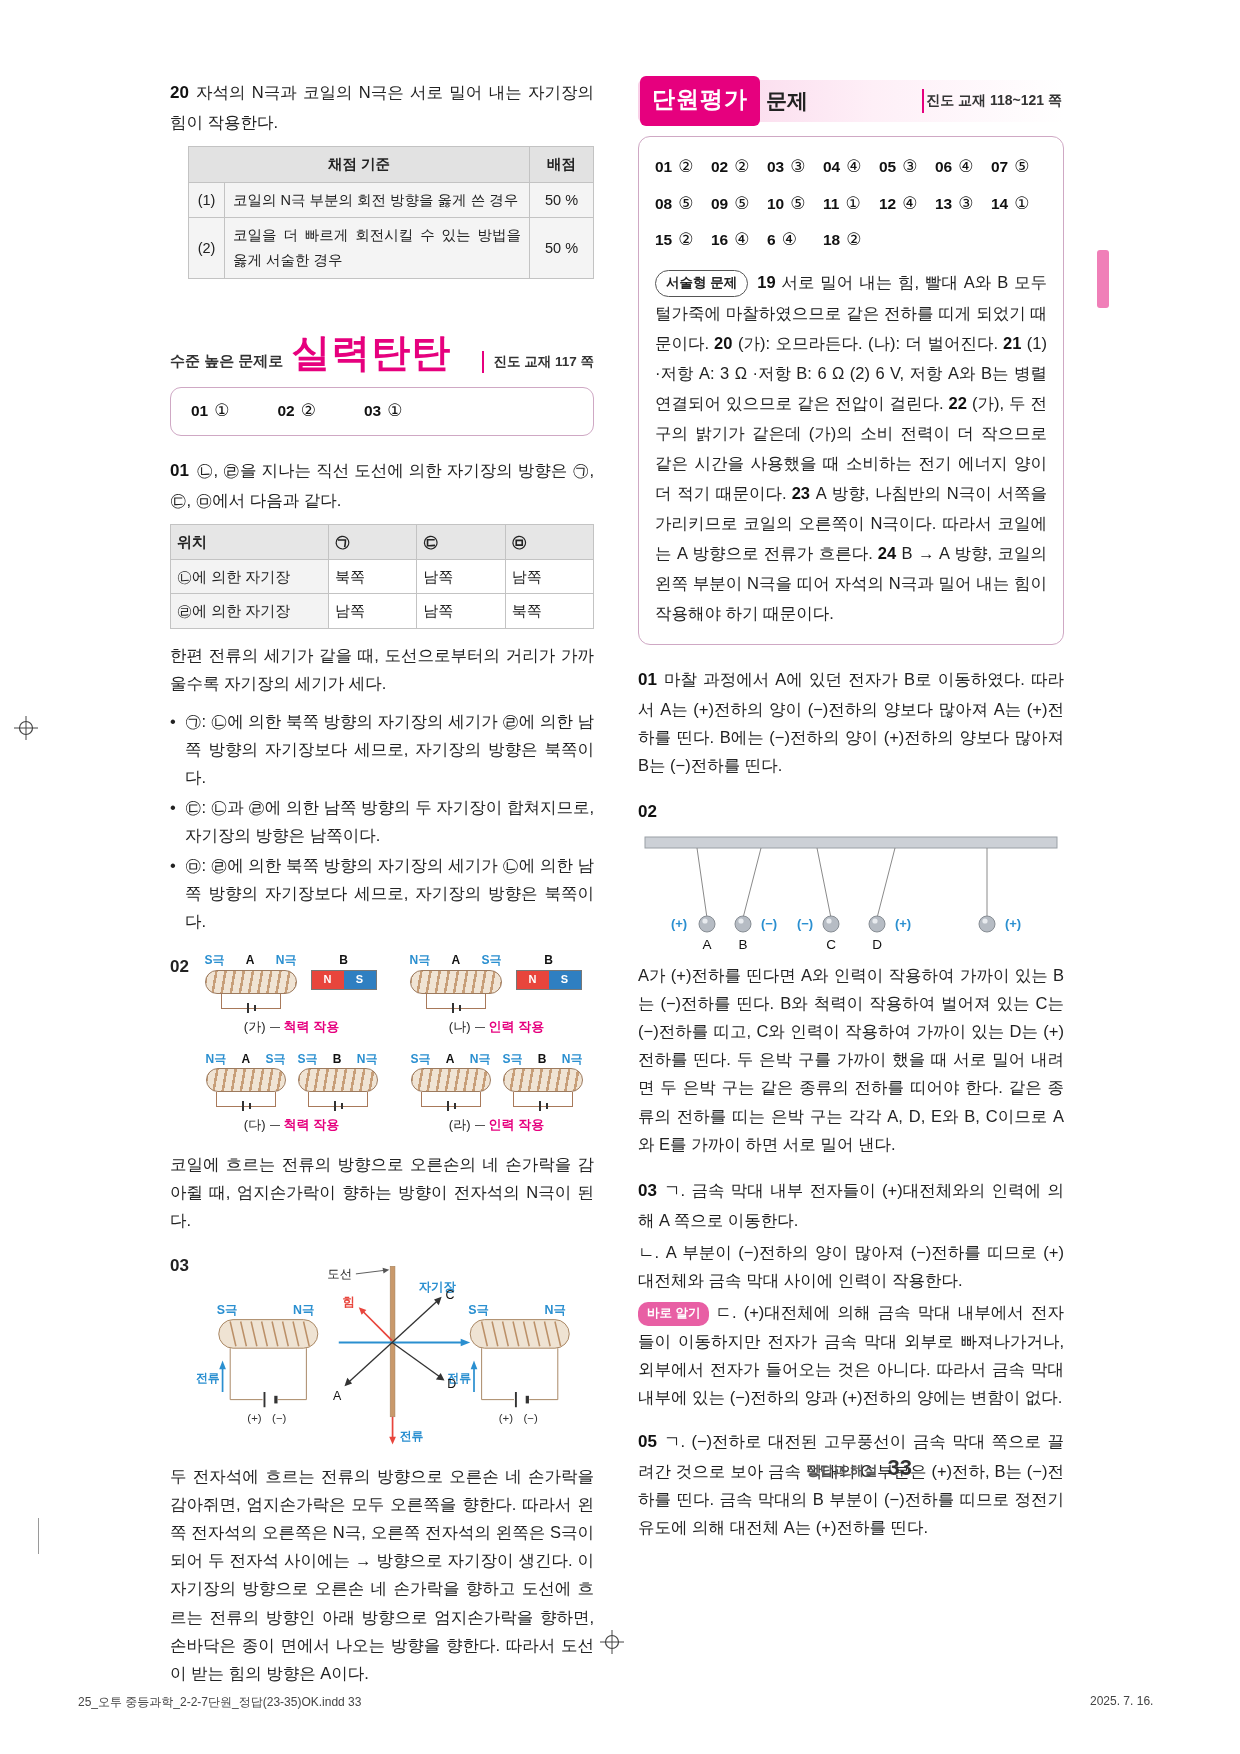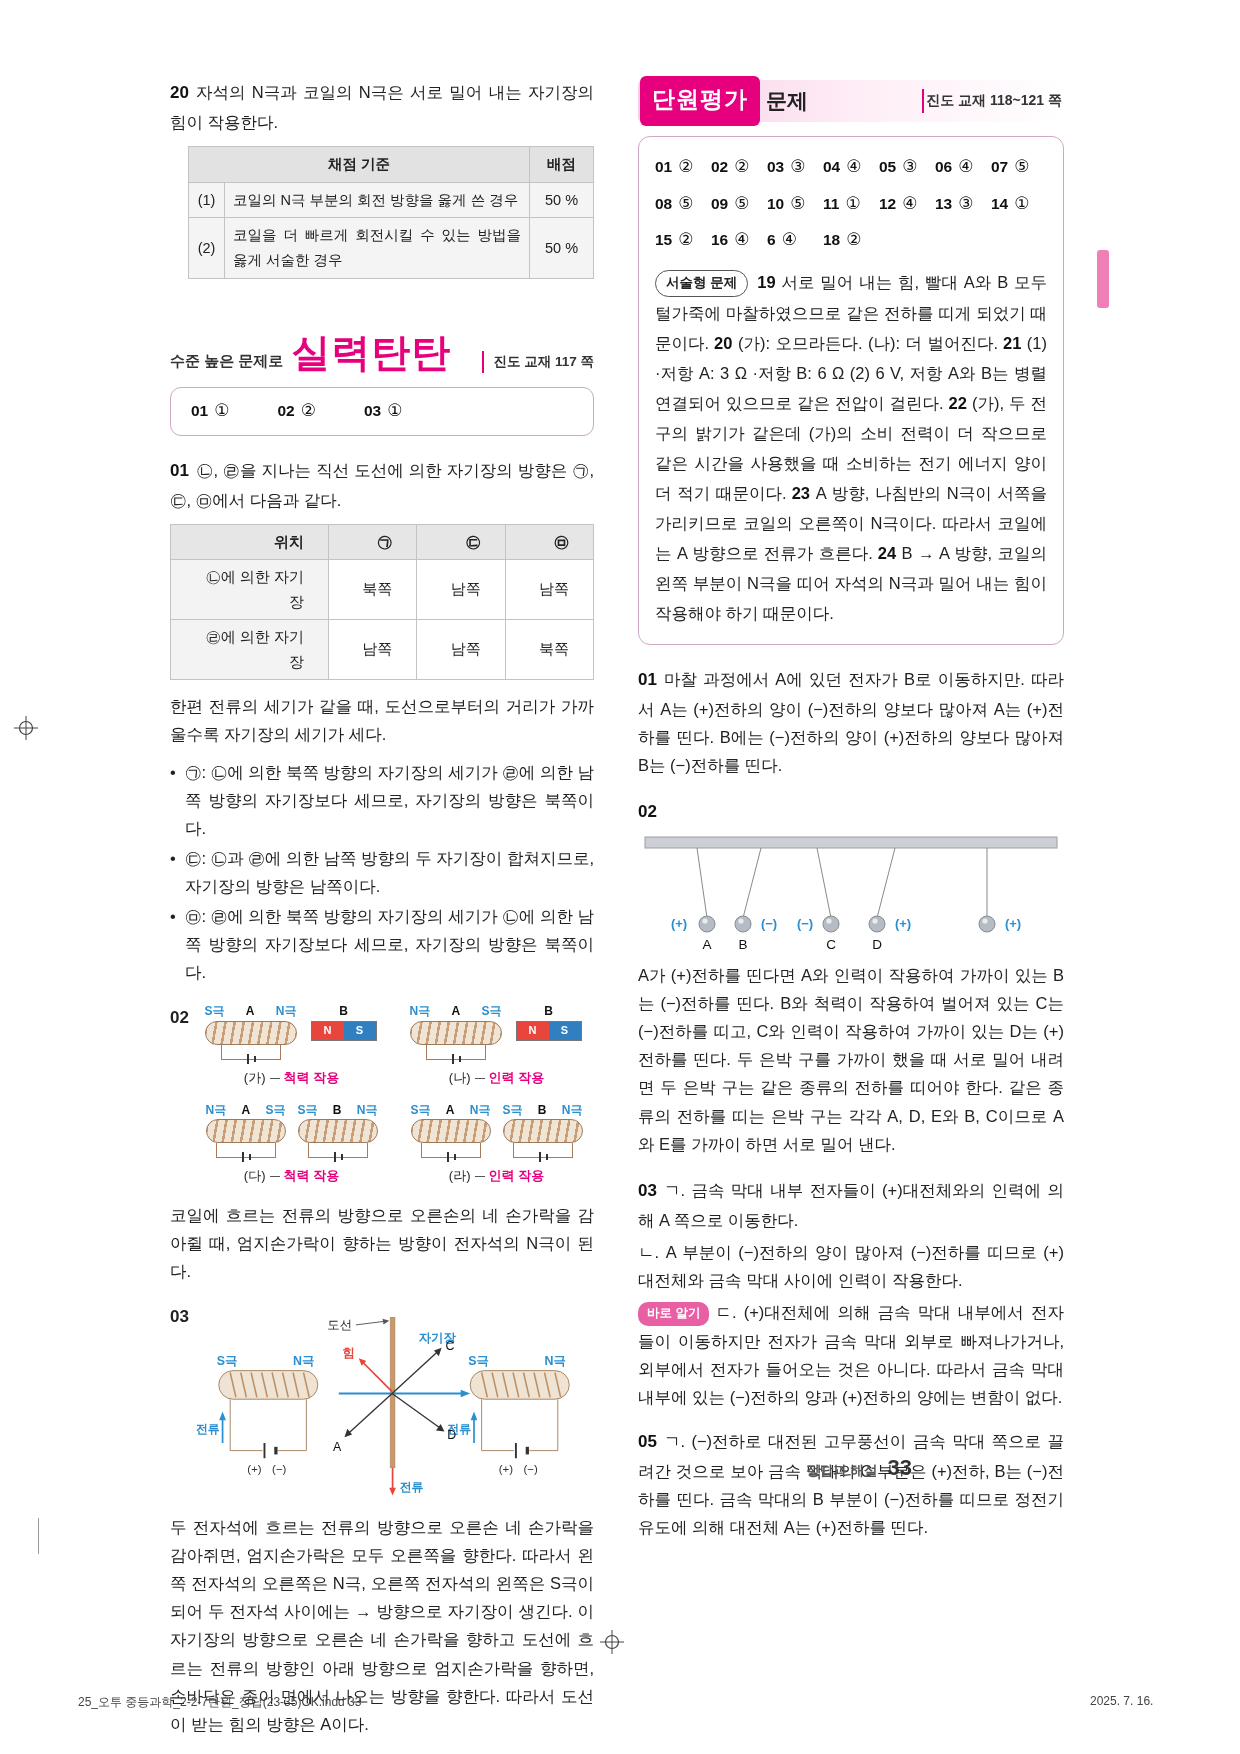--- a/index.html
+++ b/index.html
@@ -20,21 +20,21 @@
   
   table { border-collapse:collapse; width:100%; }
   .grading-table { margin:8px 0 0 18px; width:calc(100% - 18px); font-size:14.5px; }
   .grading-table th, .grading-table td { border:1px solid #c3c3c3; padding:5px 8px; }
   .grading-table thead th { background:#e2e2e2; font-weight:bold; text-align:center; }
   .grading-table td { background:#f4f4f4; }
   .grading-table td.no { width:36px; text-align:center; }
   .grading-table td.pts, .grading-table th.pts { width:64px; text-align:center;margin-top:43px; }
 
   .field-table { margin:10px 0 12px; font-size:15px; }
-  .field-table th, .field-table td { border:1px solid #c3c3c3; padding:4px 24px; text-align:right; }
+  .field-table th, .field-table td { border:1px solid #c3c3c3; padding:4px 6px; text-align:left; }
   .field-table thead th { background:#e6e6e6; font-weight:bold; }
   .field-table td.rowlabel { background:#f3f3f3; width:158px; }
 
   
   .skill-header { display:flex; align-items:baseline; margin-top:53px;justify-content:center; }
   .skill-prefix { font-size:15px; font-weight:bold; color:#333; }
   .skill-title { font-size:39px; font-weight:bold; color:#e6007e; margin-left:8px; letter-spacing:1px; line-height:1.1; }
   .page-ref { margin-left:auto; font-size:13.5px; font-weight:bold; color:#333;
               border-left:2px solid #e6007e; padding-left:9px; }
   .answer-box { border:1.6px solid #cfa8c4; border-radius:11px; padding:9px 20px; margin-top:13px;
@@ -457,21 +457,21 @@
           <b class="ans-no">18</b>
           <span class="ans-val">②</span>
         </span>
       </div>
     <div class="essay-block">
       <span class="essay-label">서술형 문제</span><span class="essay-segments"><span class="essay-seg"><b class="seg-num">19</b> <span>서로 밀어 내는 힘, 빨대 A와 B 모두 털가죽에 마찰하였으므로 같은 전하를 띠게 되었기 때문이다.</span></span><span class="essay-seg"><b class="seg-num">20</b> <span>(가): 오므라든다.  (나): 더 벌어진다.</span></span><span class="essay-seg"><b class="seg-num">21</b> <span>(1) ·저항 A: 3 Ω ·저항 B: 6 Ω  (2) 6 V, 저항 A와 B는 병렬연결되어 있으므로 같은 전압이 걸린다.</span></span><span class="essay-seg"><b class="seg-num">22</b> <span>(가), 두 전구의 밝기가 같은데 (가)의 소비 전력이 더 작으므로 같은 시간을 사용했을 때 소비하는 전기 에너지 양이 더 적기 때문이다.</span></span><span class="essay-seg"><b class="seg-num">23</b> <span>A 방향, 나침반의 N극이 서쪽을 가리키므로 코일의 오른쪽이 N극이다. 따라서 코일에는 A 방향으로 전류가 흐른다.</span></span><span class="essay-seg"><b class="seg-num">24</b> <span>B → A 방향, 코일의 왼쪽 부분이 N극을 띠어 자석의 N극과 밀어 내는 힘이 작용해야 하기 때문이다.</span></span></span>
     </div>
   </div>
 
   <p class="expl" style="margin-top:20px;">
-    <b class="item-num">01</b><span>마찰 과정에서 A에 있던 전자가 B로 이동하지만. 따라서 A는 (+)전하의 양이 (−)전하의 양보다 많아져 A는 (+)전하를 띤다. B에는 (−)전하의 양이 (+)전하의 양보다 많아져 B는 (−)전하를 띤다.</span>
+    <b class="item-num">01</b><span>마찰 과정에서 A에 있던 전자가 B로 이동하였다. 따라서 A는 (+)전하의 양이 (−)전하의 양보다 많아져 A는 (+)전하를 띤다. B에는 (−)전하의 양이 (+)전하의 양보다 많아져 B는 (−)전하를 띤다.</span>
   </p>
 
   <div class="expl-block">
     <b class="item-num">02</b>
     <svg class="diagram-svg" width="420" height="122" viewBox="0 0 420 122" style="margin-top:4px;">
       <rect x="4" y="6" width="412" height="11" fill="#ccd0d6" stroke="#9aa0a6"></rect>
       <line x1="56" y1="17" x2="66" y2="87" stroke="#8a8a8a"></line>
       <line x1="120" y1="17" x2="102" y2="87" stroke="#8a8a8a"></line>
       <line x1="176" y1="17" x2="190" y2="87" stroke="#8a8a8a"></line>
       <line x1="254" y1="17" x2="236" y2="87" stroke="#8a8a8a"></line>

